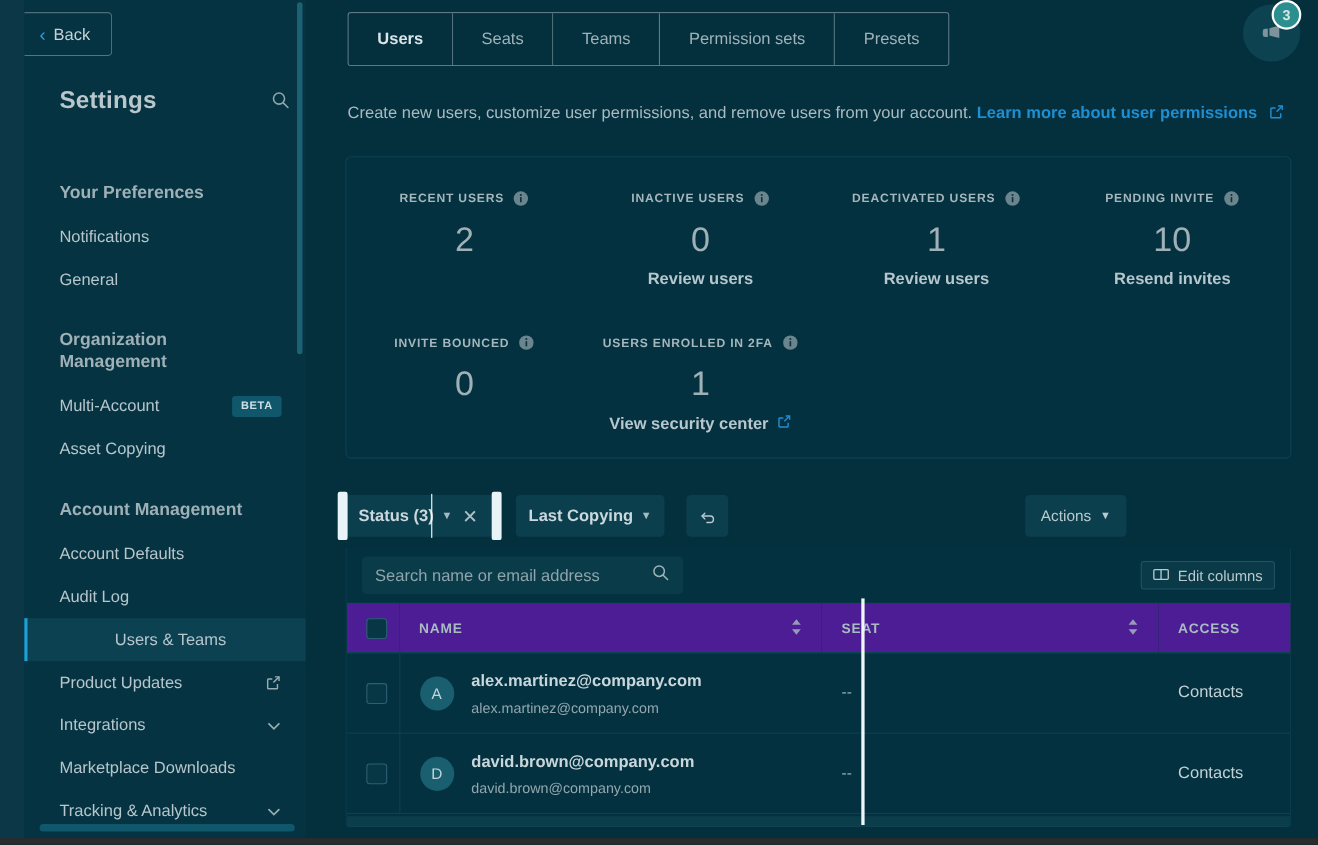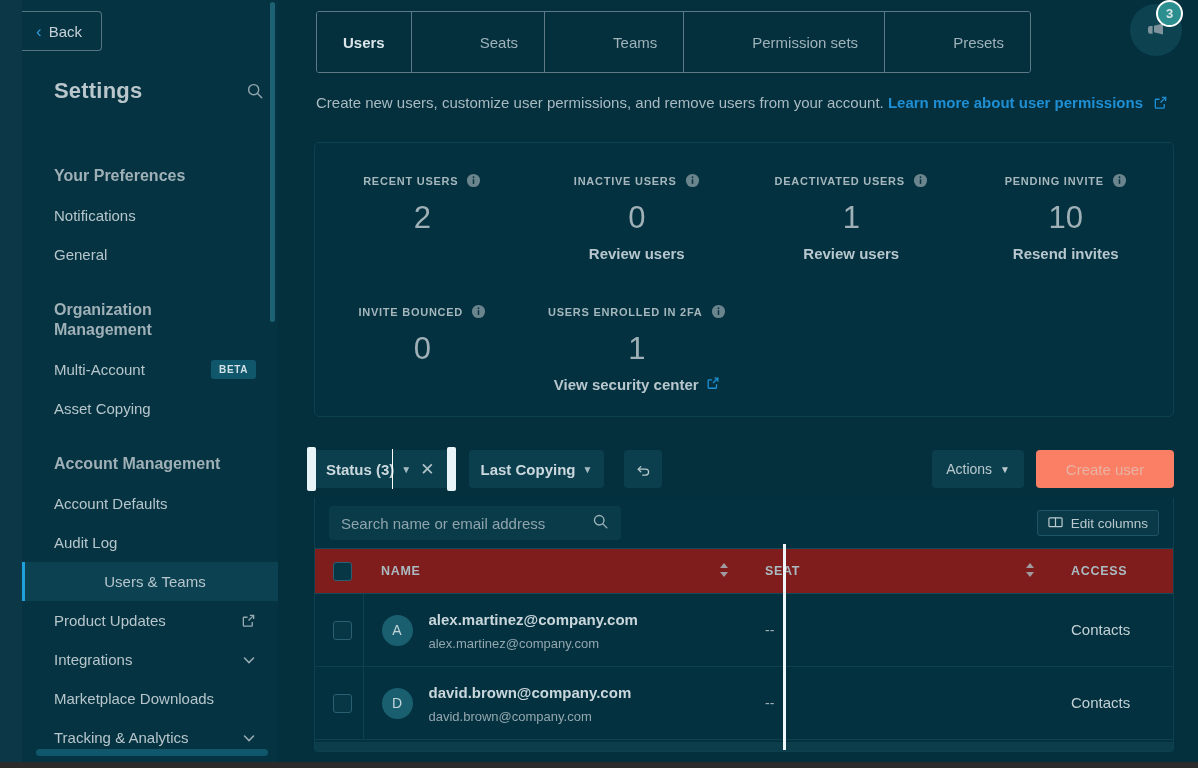--- a/index.html
+++ b/index.html
@@ -91,21 +91,21 @@
     width: 232px; height: 7px; border-radius: 4px;
     background: #10576b; cursor: pointer;
   }
 
   
   .main { position: absolute; left: 278px; top: 0; width: 920px; height: 762px; }
 
   .tabs {
     position: absolute; left: 38px; top: 11px;
     display: flex; border: 1px solid #5e7a86; border-radius: 3px;
-    overflow: hidden; height: 62px; gap: 42px;
+    overflow: hidden; height: 49px;
   }
   .tab {
     display: flex; align-items: center; justify-content: center;
     padding: 0 26px; height: 100%;
     color: #9fb2ba; font-size: 15px; cursor: pointer;
     border-right: 1px solid #5e7a86; background: #04303e;
   }
   .tab:last-child { border-right: none; }
   .tab.sel { color: #dbe5e9; font-weight: bold; }
 
@@ -206,21 +206,21 @@
   .btn-edit-cols {
     position: absolute; right: 14px; top: 12px;
     display: inline-flex; align-items: center; gap: 8px;
     height: 26px; padding: 0 10px; border-radius: 3px;
     border: 1px solid #1d5567; background: #0a3947;
     color: #b9c9ce; font-size: 13.5px; cursor: pointer;
   }
 
   table { width: 100%; border-collapse: collapse; table-layout: fixed; }
   thead th {
-    height: 45px; background: #7f1d1d;
+    height: 45px; background: #4c1d95;
     border-top: 1px solid #13495a; border-bottom: 1px solid #13495a;
     color: #a9bbc1; font-size: 12.5px; font-weight: bold; letter-spacing: .7px;
     text-align: left; padding: 0 18px; position: relative;
   }
   th.c-check { width: 48px; padding: 0 0 0 18px; }
   th.c-name  { width: 384px; }
   th.c-seat  { width: 306px; }
   th.c-access{ width: 122px; }
   .th-inner { display: flex; align-items: center; justify-content: space-between; }
   .sort-ico { opacity: .8; cursor: pointer; }
@@ -505,23 +505,20 @@
           <svg viewBox="0 0 20 20" width="17" height="17" fill="none" stroke="#b9c9ce" stroke-width="1.5" stroke-linecap="round">
             <path d="M4 9.5h8.5a3.5 3.5 0 0 1 0 7H9"></path>
               <path d="M6.8 6.6 3.8 9.6l3 3"></path>
           </svg>
         </div>
       </div>
 
       <div class="btn-actions">
         <span>Actions</span>
         <span style="font-size:10px">▼</span>
-      </div>
-      <div class="btn-create">
-        <span>Create user</span>
       </div>
     </div>
 
     <div class="table-panel">
       <div class="table-top">
         <div class="searchbox">
           <input type="text" placeholder="Search name or email address" style="">
           <span>
             <svg viewBox="0 0 20 20" width="17" height="17" fill="none" stroke="#9fb3ba" stroke-width="1.6">
               <circle cx="8.5" cy="8.5" r="5.6"></circle>

